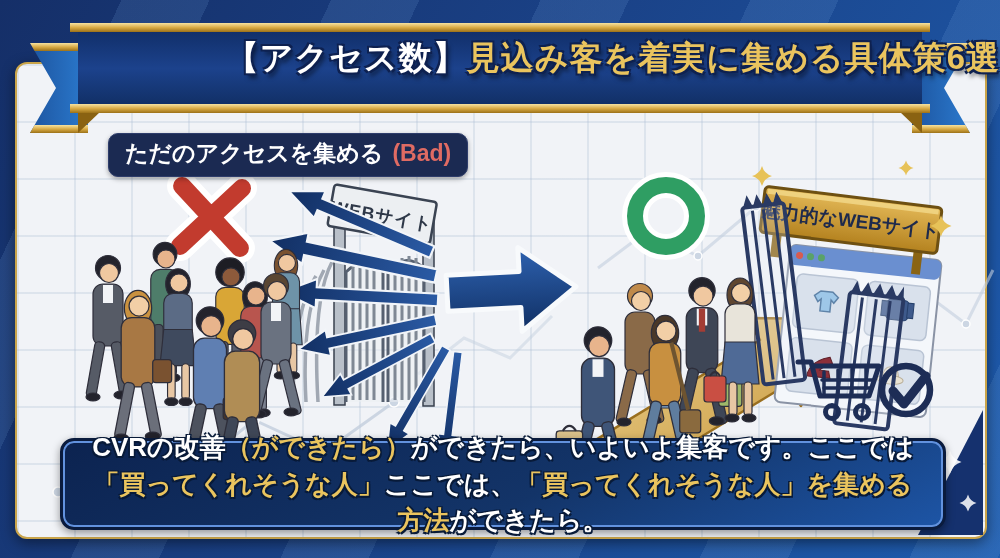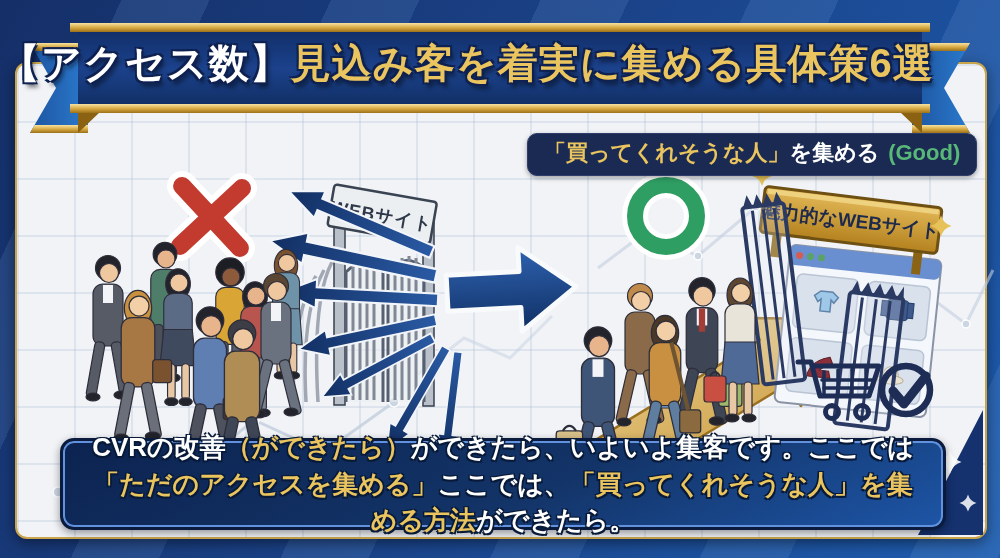--- a/index.html
+++ b/index.html
@@ -10,22 +10,22 @@
     background:repeating-linear-gradient(115deg,rgba(255,255,255,0) 0 110px,rgba(130,180,235,.14) 110px 190px);
     pointer-events:none;}
   .panel{position:absolute;left:15px;top:62px;width:968px;height:473px;
     background-color:#f1f3f7;border:2px solid #c9a44a;border-radius:12px;
     box-shadow:0 4px 14px rgba(0,0,0,.45);
     background-image:
       linear-gradient(rgba(176,192,214,.30) 2px,transparent 2px),
       linear-gradient(90deg,rgba(176,192,214,.30) 2px,transparent 2px);
     background-size:57px 57px;}
   svg.layer{position:absolute;left:0;top:0;pointer-events:none;}
-  .banner-text{position:absolute;left:0;right:0;top:36px;text-align:left;
-    font-size:40px;font-weight:800;letter-spacing:1px;white-space:nowrap;z-index:6;}
+  .banner-text{position:absolute;left:0;right:0;top:36px;text-align:right;
+    font-size:33px;font-weight:800;letter-spacing:1px;white-space:nowrap;z-index:6;}
   .banner-text .w{color:#ffffff;}
   .banner-text .g{color:#eac45e;}
   .banner-text span{text-shadow:-2px -2px 0 #0e2150,2px -2px 0 #0e2150,-2px 2px 0 #0e2150,2px 2px 0 #0e2150,3px 5px 4px rgba(0,0,0,.5);}
   .pill{position:absolute;z-index:5;background:#1b2a52;border:1px solid #2e3d6b;border-radius:10px;
     padding:4px 16px 7px;font-weight:700;box-shadow:0 2px 5px rgba(0,0,0,.35);white-space:nowrap;}
   .pill .w{color:#fff;}
   .pill .g{color:#eac45e;}
   .pill .bad{color:#e06b63;margin-left:9px;}
   .pill .good{color:#58b878;margin-left:9px;}
   #pill-bad{left:108px;top:133px;font-size:23px;}
@@ -355,22 +355,22 @@
     </g>
 
     <g>
       <polygon points="918,535 983,410 983,535" fill="#15316e"></polygon>
       <use href="#spark" transform="translate(950,462) scale(1.15)" fill="rgba(255,255,255,.9)"></use>
       <use href="#spark" transform="translate(968,503) scale(0.85)" fill="rgba(255,255,255,.85)"></use>
       <use href="#spark" transform="translate(933,516) scale(0.5)" fill="rgba(255,255,255,.6)"></use>
     </g>
   </svg>
 
-  <div class="pill" id="pill-good">
-    <span class="g">「買ってくれそうな人」</span><span class="w">を集める</span><span class="good">(Good)</span>
+  <div class="pill" id="pill-bad">
+    <span class="w">ただのアクセスを集める</span><span class="bad">(Bad)</span>
   </div>
 
   <svg class="layer" width="1000" height="140" viewBox="0 0 1000 140" style="z-index:5;">
     <defs>
       <linearGradient id="gstrip" x1="0" y1="0" x2="0" y2="1">
         <stop offset="0" stop-color="#f6e2a0"></stop>
           <stop offset="0.5" stop-color="#d9ab45"></stop>
           <stop offset="1" stop-color="#9c7118"></stop>
       </linearGradient>
       <linearGradient id="bnav" x1="0" y1="0" x2="0" y2="1">
@@ -408,17 +408,17 @@
     <rect x="78" y="25" width="844" height="87" fill="url(#bnav)"></rect>
     <rect x="70" y="23" width="860" height="9" fill="url(#gstrip)"></rect>
     <rect x="70" y="104" width="860" height="9" fill="url(#gstrip)"></rect>
   </svg>
   <div class="banner-text">
     <span class="w">【アクセス数】</span><span class="g">見込み客を着実に集める具体策6選</span>
   </div>
 
   <div class="note">
     <p>
-      <span class="w">CVRの改善</span><span class="g">（ができたら）</span><span class="w">ができたら、いよいよ集客です。ここでは</span><span class="g">「ただのアクセスを集める」</span><span class="w">ここでは、</span><span class="g">「買ってくれそうな人」を集める方法</span><span class="w">ができたら。</span>
+      <span class="w">CVRの改善</span><span class="g">（ができたら）</span><span class="w">ができたら、いよいよ集客です。ここでは</span><span class="g">「買ってくれそうな人」</span><span class="w">ここでは、</span><span class="g">「買ってくれそうな人」を集める方法</span><span class="w">ができたら。</span>
     </p>
   </div>
 
 </div>
 
 </body></html>

